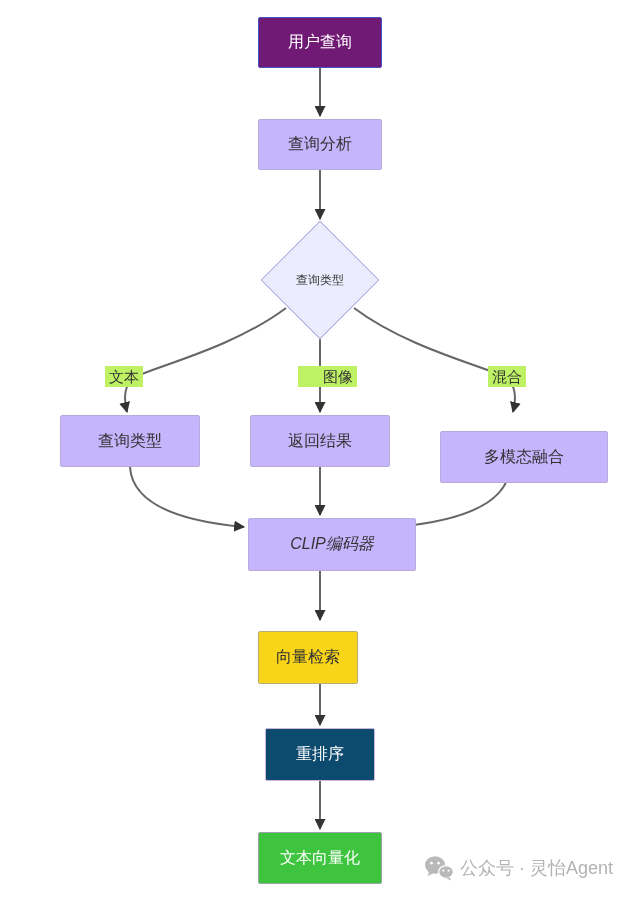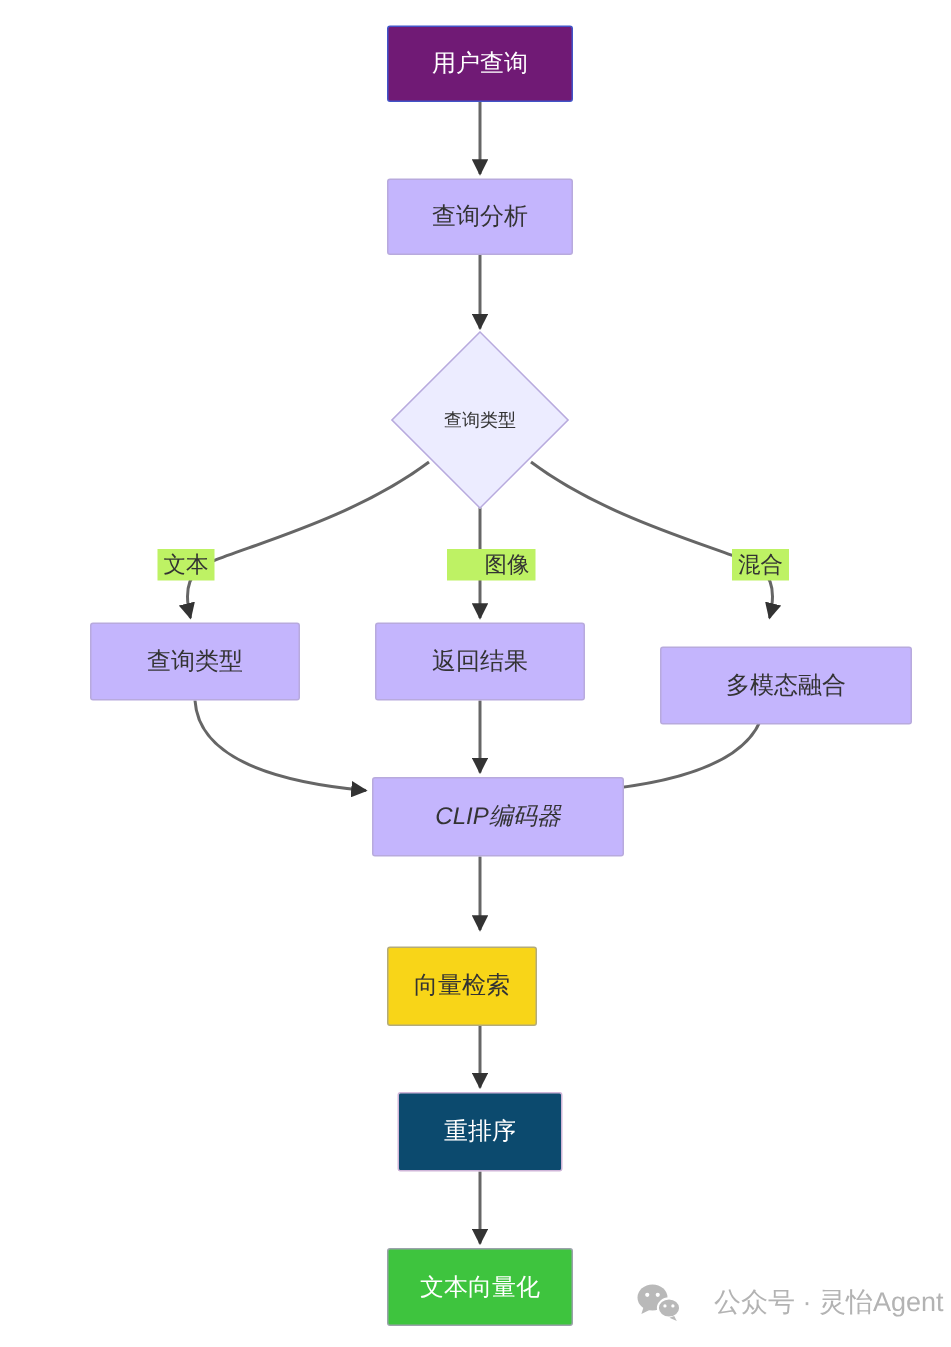--- a/index.html
+++ b/index.html
@@ -59,21 +59,21 @@
     padding: 1px 4px;
     line-height: 19px;
     white-space: nowrap;
   }
   .watermark {
     position: absolute;
     left: 424px; top: 853px;
     height: 30px;
     display: flex;
     align-items: center;
-    gap: 22px;
+    gap: 6px;
   }
   .watermark-text {
     font-size: 18px;
     color: #B3B3B3;
     white-space: nowrap;
   }
 </style>
 </head>
 <body>
 

